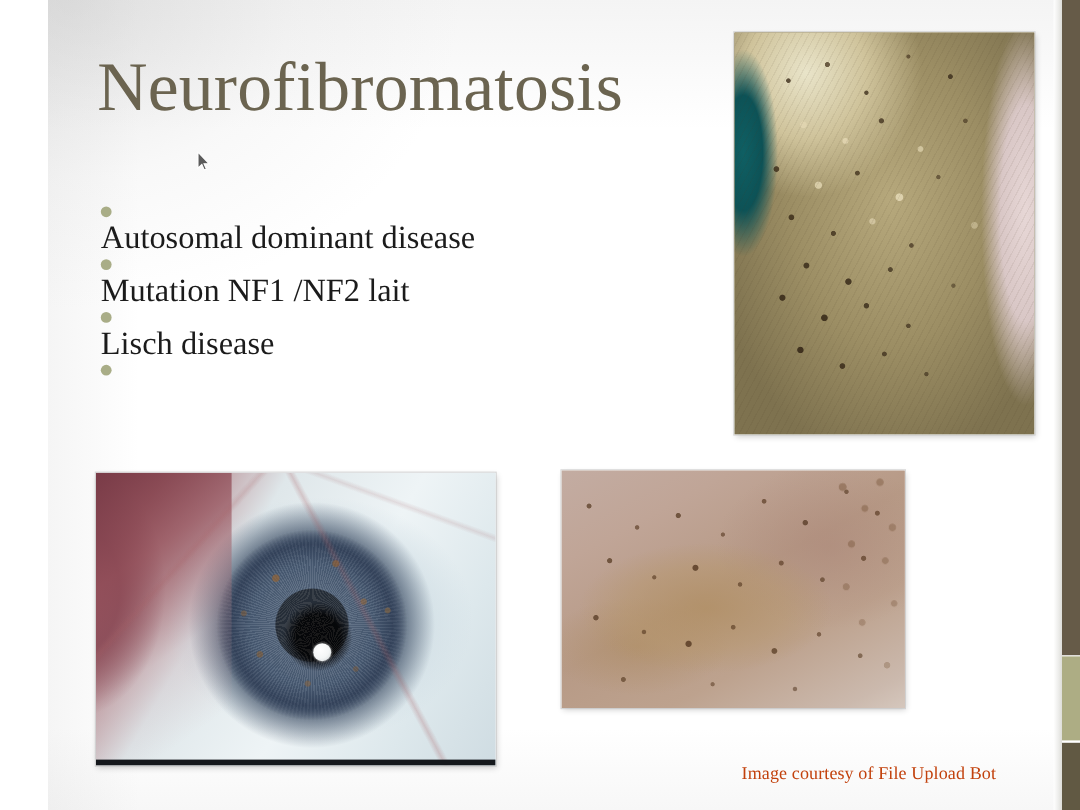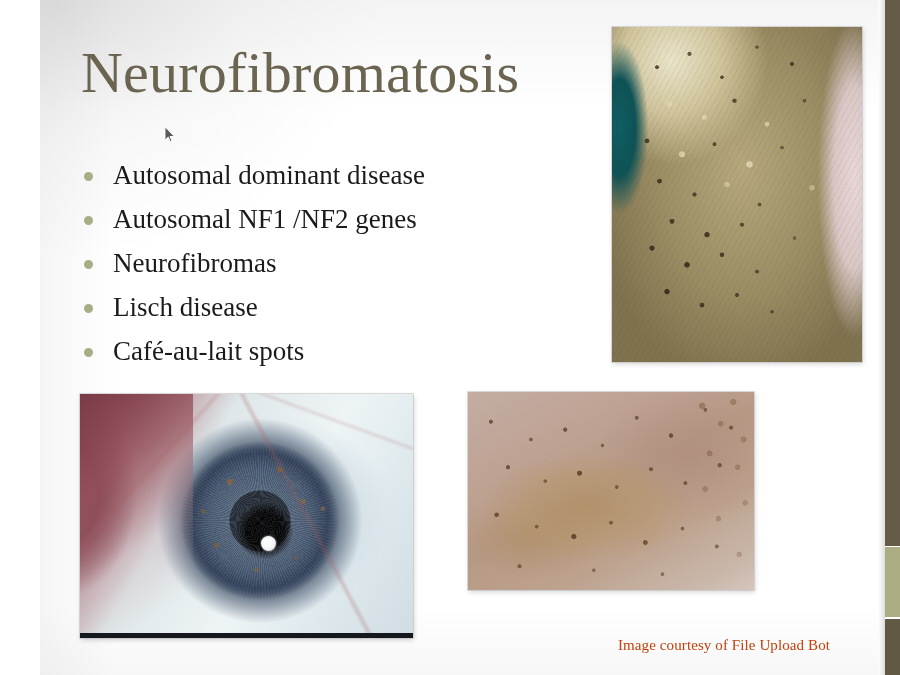--- a/index.html
+++ b/index.html
@@ -80,20 +80,21 @@
   #bullets {
     position: absolute;
     left: 44px;
     top: 158px;
     width: 470px;
   }
   .bullet-row {
     display: flex;
     align-items: flex-start;
     height: 44px;
+    flex-direction: column;
   }
   .bullet-dot {
     flex: 0 0 auto;
     width: 9px;
     height: 9px;
     border-radius: 50%;
     background: #a9ad87;
     margin-top: 14px;
     margin-right: 20px;
   }
@@ -342,36 +343,31 @@
 
   <div id="bullets">
 
     <div class="bullet-row">
       <span class="bullet-dot" style="background: rgb(169, 173, 135);"></span>
       <span class="bullet-text">Autosomal dominant disease</span>
     </div>
 
     <div class="bullet-row">
       <span class="bullet-dot" style="background: rgb(169, 173, 135);"></span>
-      <span class="bullet-text">Autosomal NF1 /NF2 genes</span>
+      <span class="bullet-text">Mutation NF1 /NF2 lait</span>
     </div>
 
-    <div class="bullet-row">
-      <span class="bullet-dot" style="background: rgb(169, 173, 135);"></span>
-      <span class="bullet-text">Neurofibromas</span>
-    </div>
 
     <div class="bullet-row">
       <span class="bullet-dot" style="background: rgb(169, 173, 135);"></span>
       <span class="bullet-text">Lisch disease</span>
     </div>
 
     <div class="bullet-row">
       <span class="bullet-dot" style="background: rgb(169, 173, 135);"></span>
-      <span class="bullet-text">Café-au-lait spots</span>
     </div>
 
   </div>
 
   <div class="photo" id="photo-neurofibromas" title="Clinical photograph of a torso covered with numerous cutaneous neurofibroma nodules">
     <div class="inner"></div>
     <div class="speckle"></div>
     <div class="striae"></div>
   </div>
 

